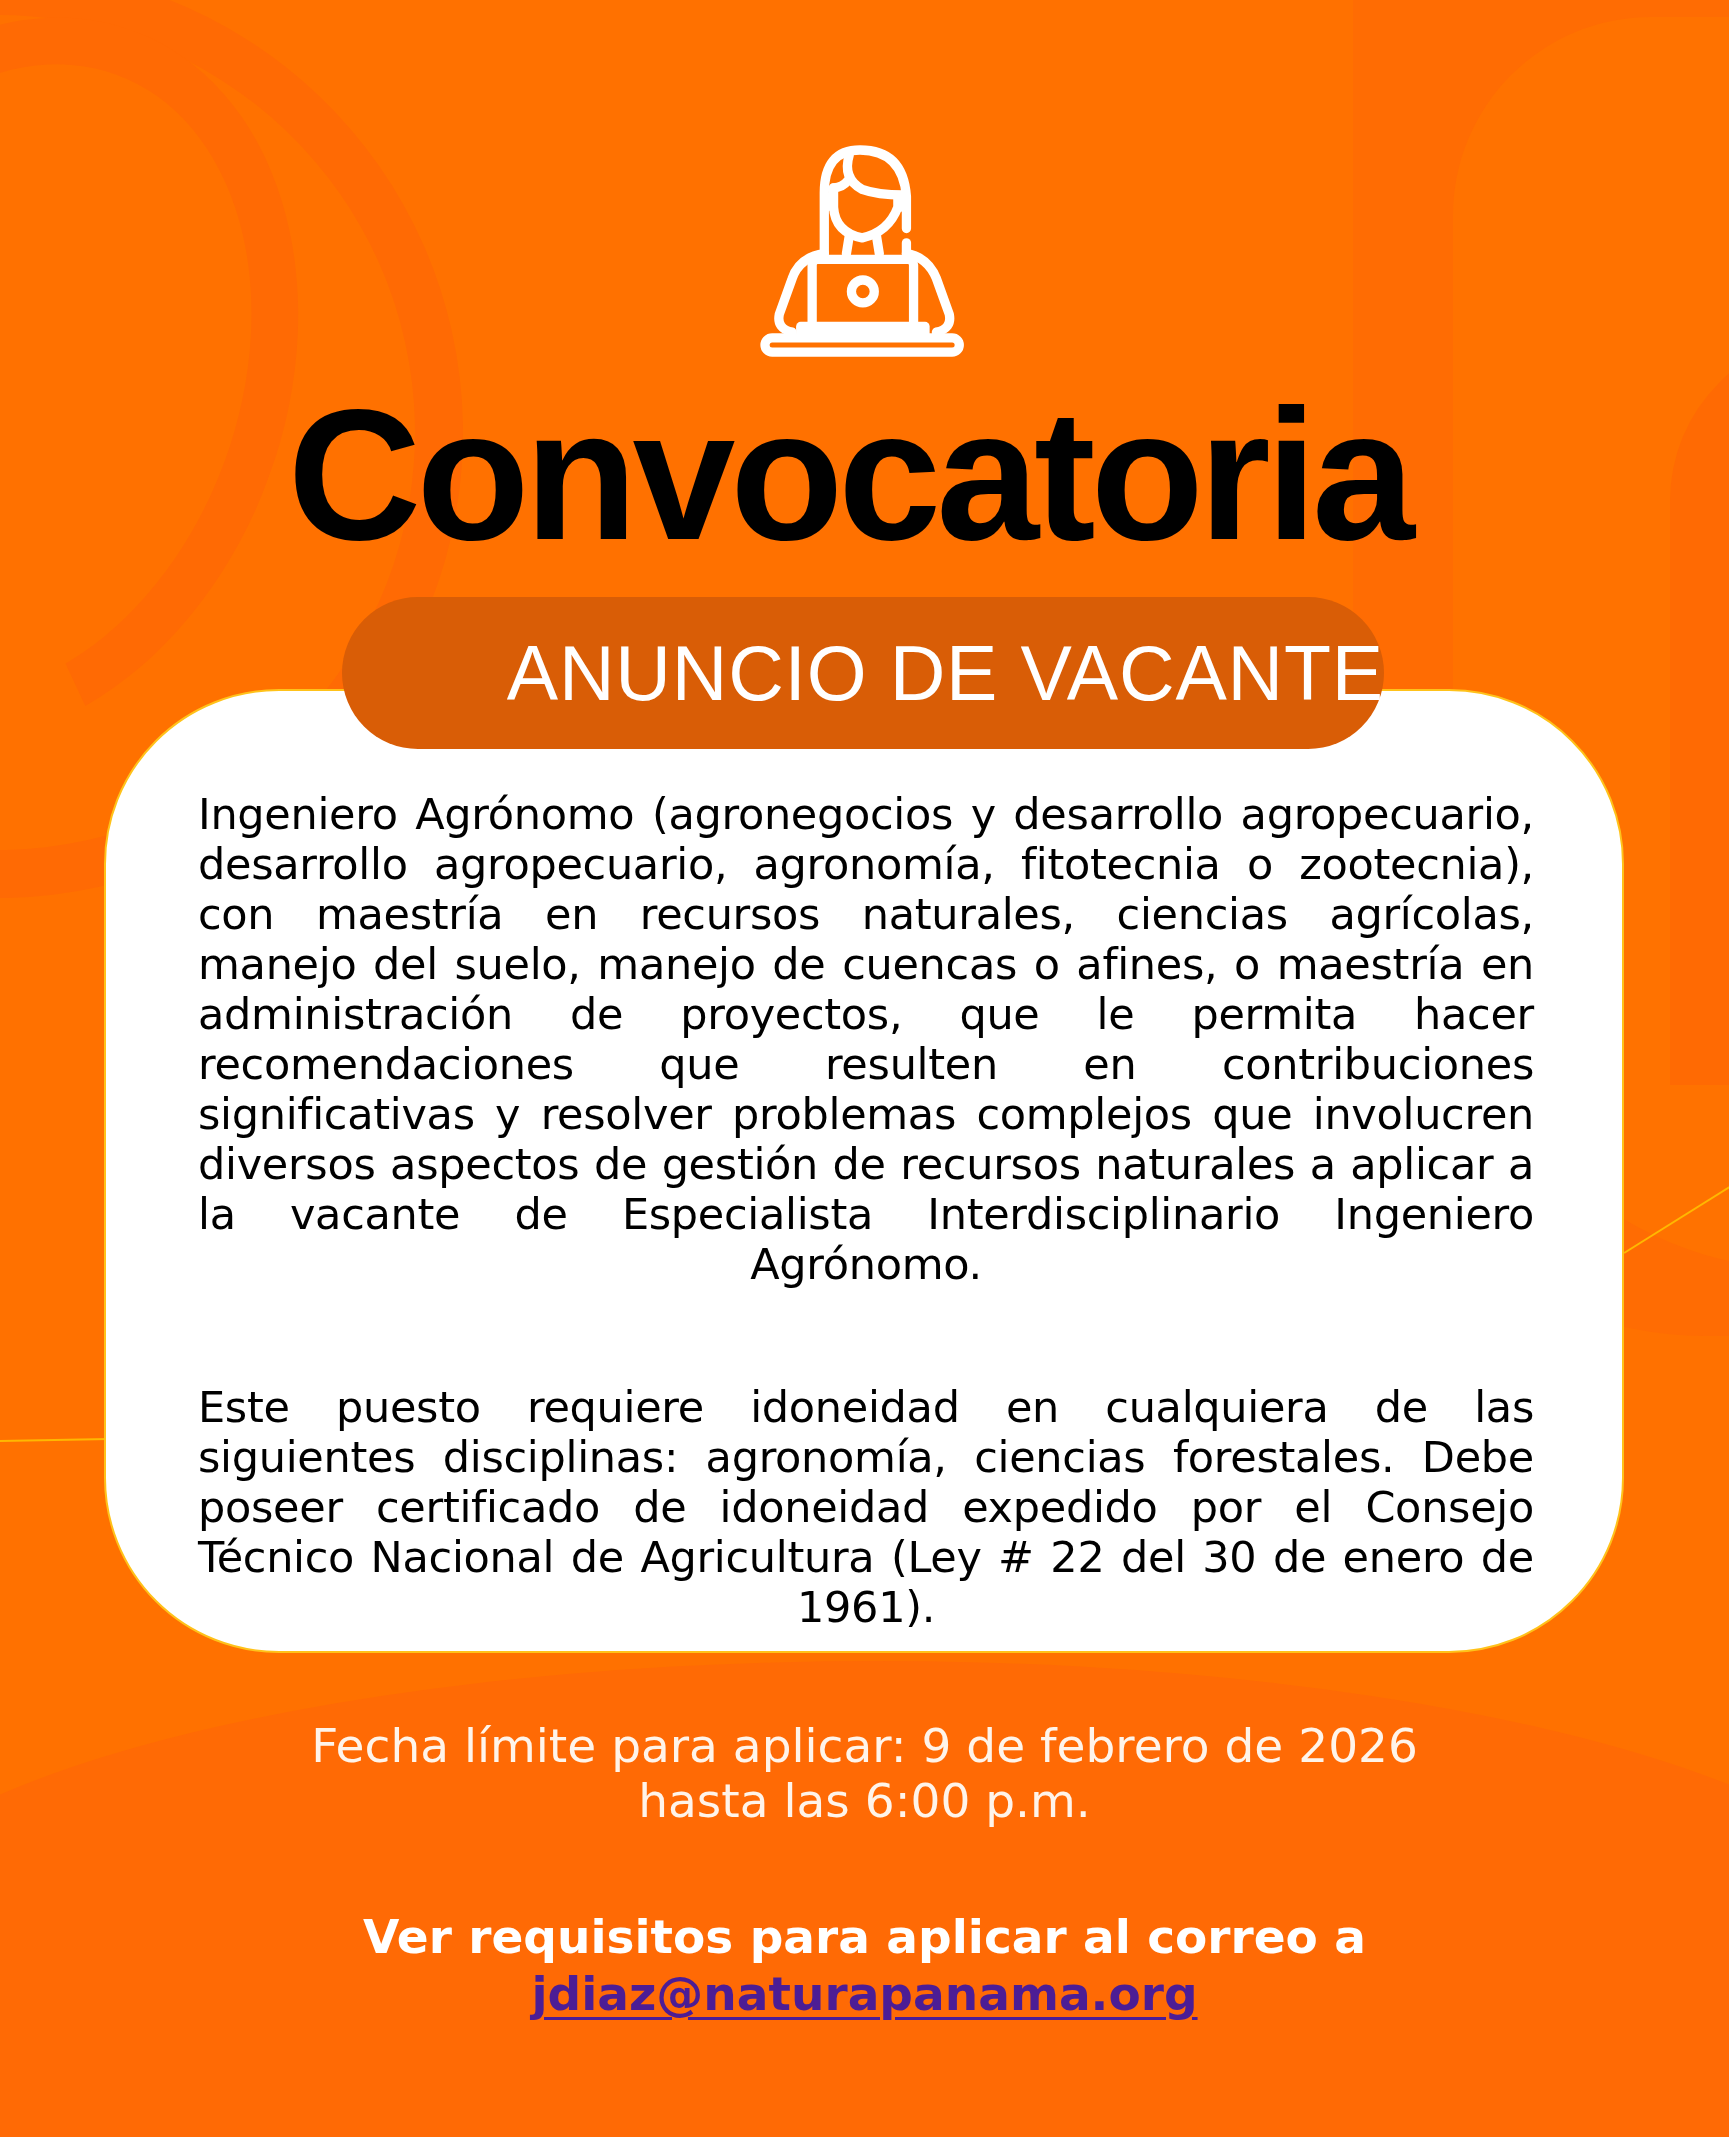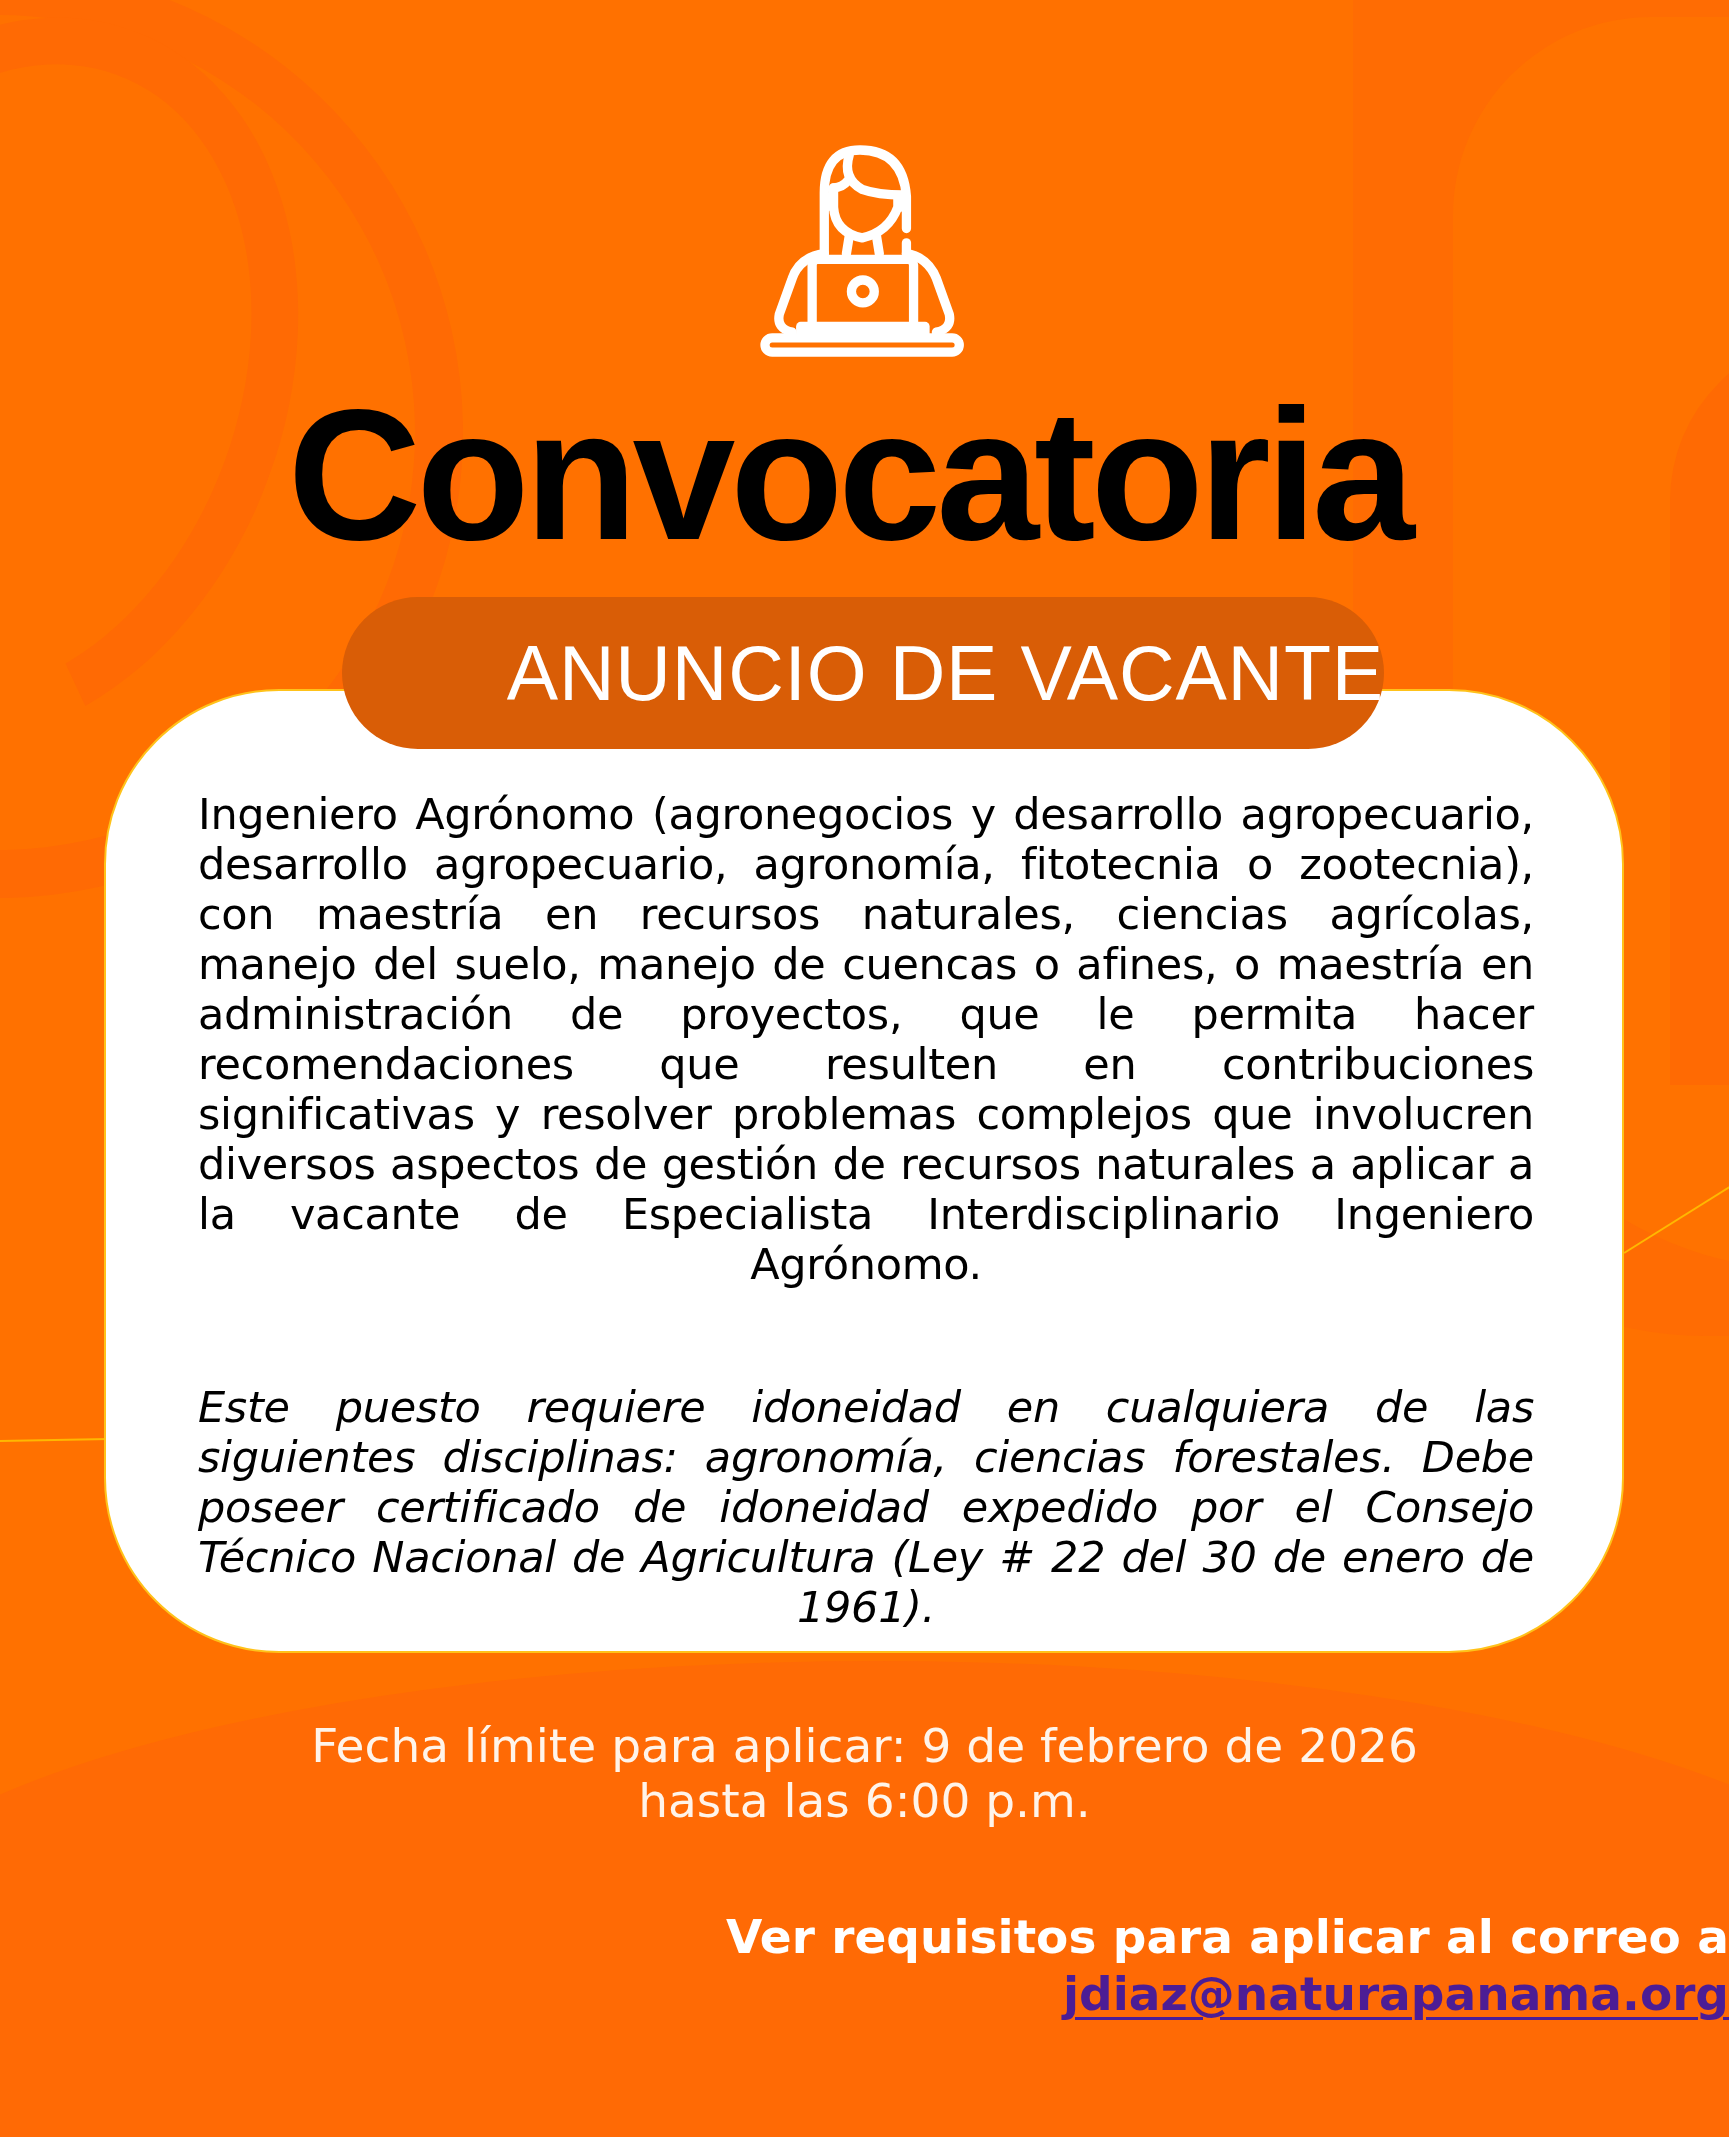--- a/index.html
+++ b/index.html
@@ -61,28 +61,28 @@
     color: #FFFFFF; font-size: 77px; font-weight: 400; letter-spacing: 0.8px;
   }
   .body-text {
     position: absolute; left: 198px; width: 1336px;
     color: #000000; font-size: 43px; line-height: 50px;
     text-align: justify; text-align-last: center;
     font-family: "DejaVu Sans", sans-serif; font-weight: 400;
     letter-spacing: -0.3px;
   }
   .p1 { top: 789px; }
-  .p2 { top: 1382px; font-style: italic; }
+  .p2 { top: 1382px; }
   .deadline {
     position: absolute; left: 0; width: 1729px; top: 1718px; text-align: center;
     color: #FFF4EA; font-size: 47px; line-height: 55px;
     font-family: "DejaVu Sans", sans-serif; font-weight: 400;
   }
   .contact {
-    position: absolute; left: 0; width: 1729px; top: 1908px; text-align: right;
+    position: absolute; left: 0; width: 1729px; top: 1908px; text-align: center;
     color: #FFFFFF; font-size: 47px; line-height: 57px; font-weight: 700;
     font-family: "DejaVu Sans", sans-serif;
   }
   .contact a { color: #4c1d95; text-decoration: underline; text-decoration-thickness: 3.3px; text-underline-offset: 6.7px; }
 </style>
 </head>
 <body>
 
 <div class="bg-shape right-band"></div>
 <div class="bg-shape right-band-inner"></div>

